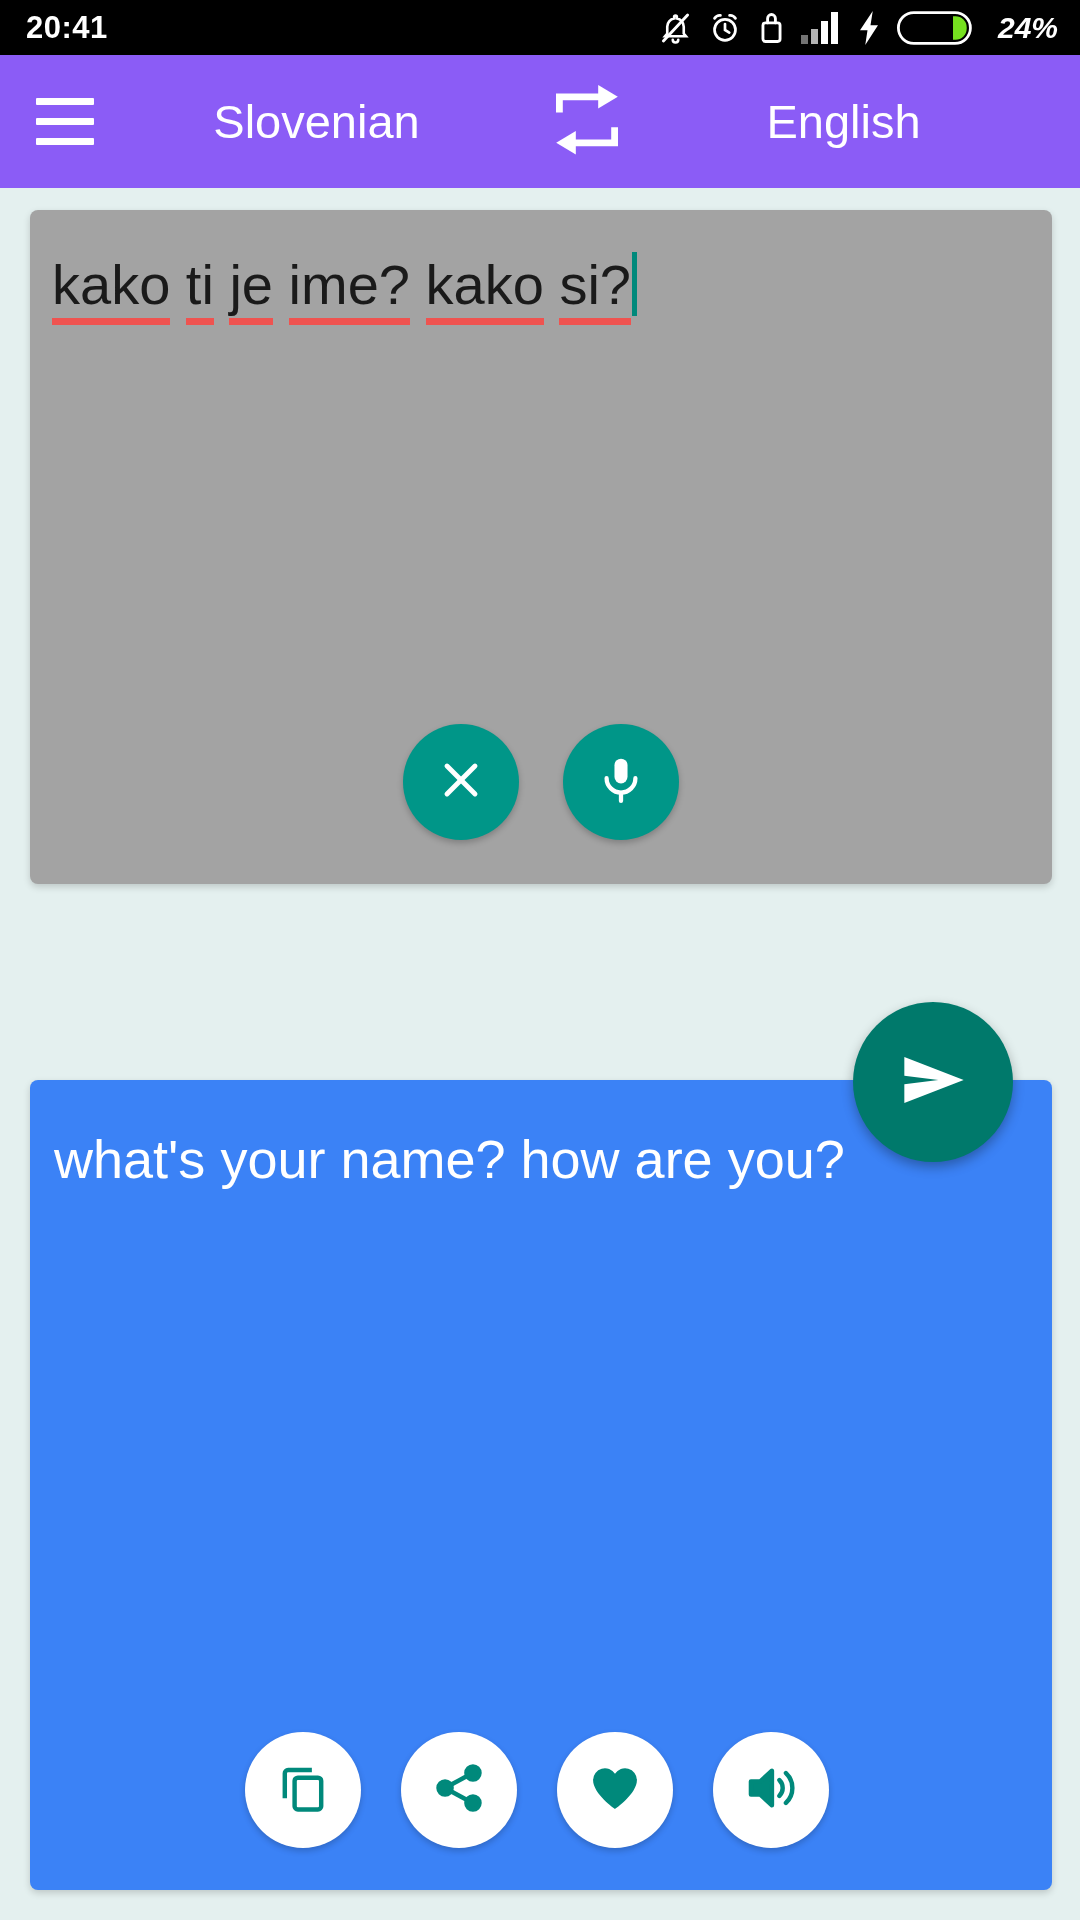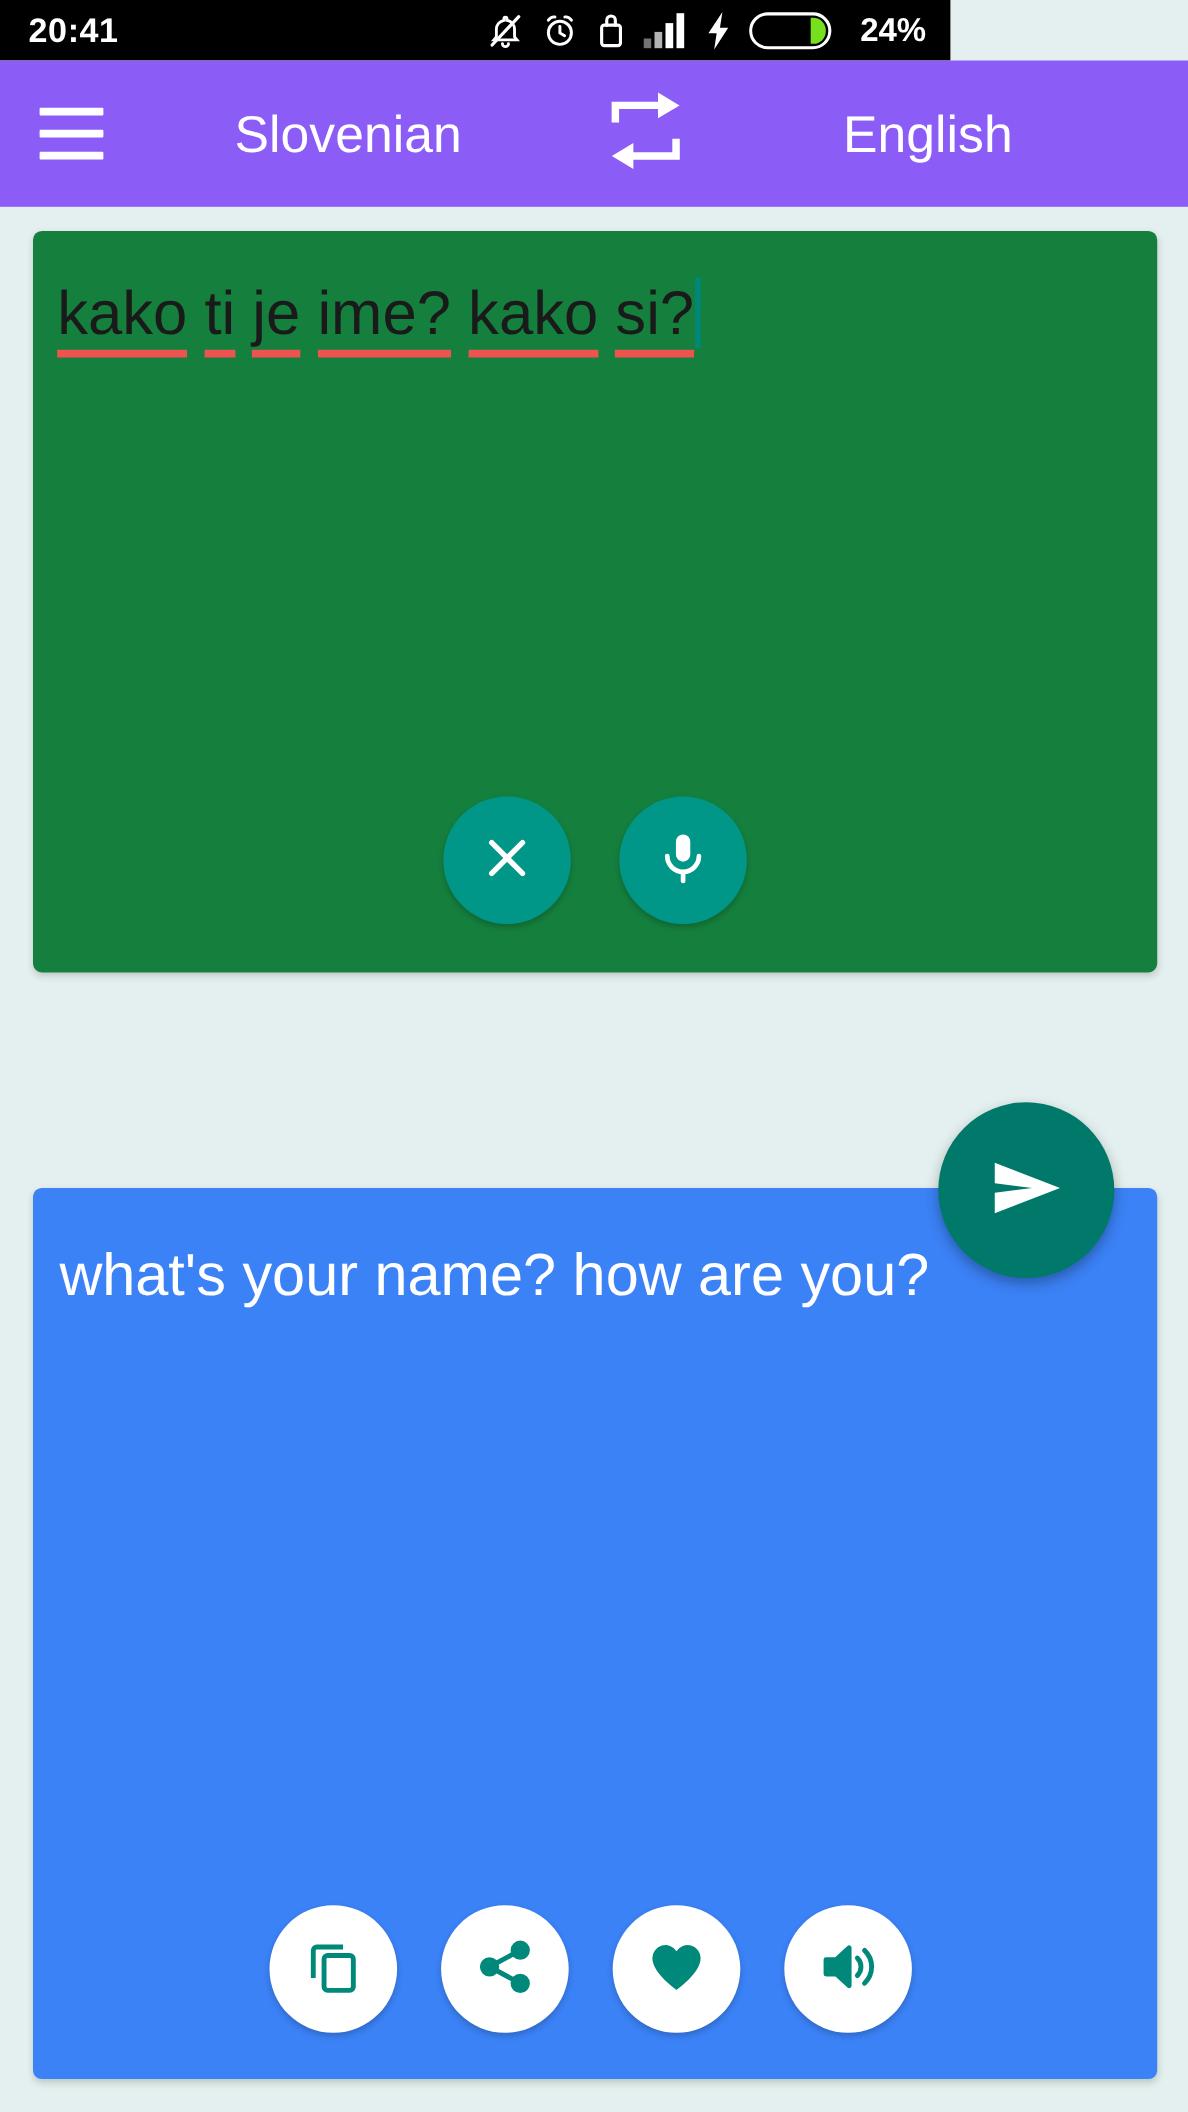--- a/index.html
+++ b/index.html
@@ -20,21 +20,21 @@
     position: relative;
     width: 1080px;
     height: 1920px;
     background: #e4f0ef;
   }
 
   
   .status-bar {
     position: absolute;
     top: 0; left: 0;
-    width: 864px;
+    width: 1080px;
     height: 55px;
     background: #000000;
     display: flex;
     align-items: center;
     padding: 0 22px 0 26px;
   }
   .status-time {
     color: #ffffff;
     font-size: 31px;
     font-weight: bold;
@@ -47,20 +47,21 @@
     align-items: center;
     gap: 16px;
   }
   .status-icons svg { display: block; }
   .battery-pct {
     color: #ffffff;
     font-size: 30px;
     font-weight: bold;
     margin-left: 7px;
     line-height: 1;
+    font-style: italic;
   }
 
   
   .app-bar {
     position: absolute;
     top: 55px; left: 0;
     width: 1080px;
     height: 133px;
     background: #8b5cf6;
     display: flex;
@@ -110,21 +111,21 @@
     cursor: pointer;
   }
 
   
   .input-card {
     position: absolute;
     top: 210px;
     left: 30px;
     width: 1022px;
     height: 674px;
-    background: #15803d;
+    background: #a3a3a3;
     border-radius: 8px;
     box-shadow: 0 3px 7px rgba(0,0,0,0.17);
   }
   .source-text {
     position: absolute;
     top: 40px;
     left: 22px;
     right: 30px;
     color: #1a1a1a;
     font-size: 56px;

